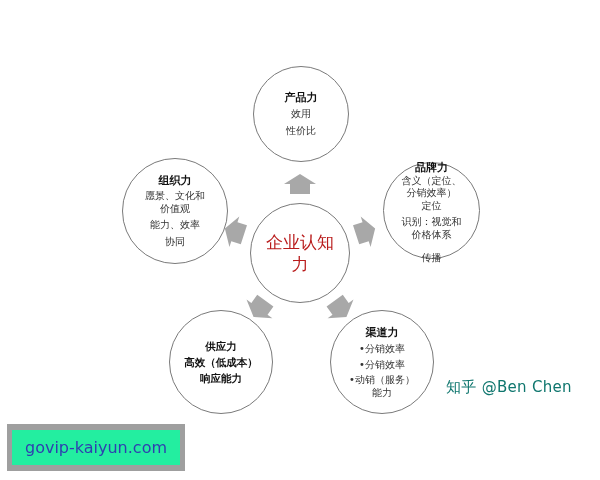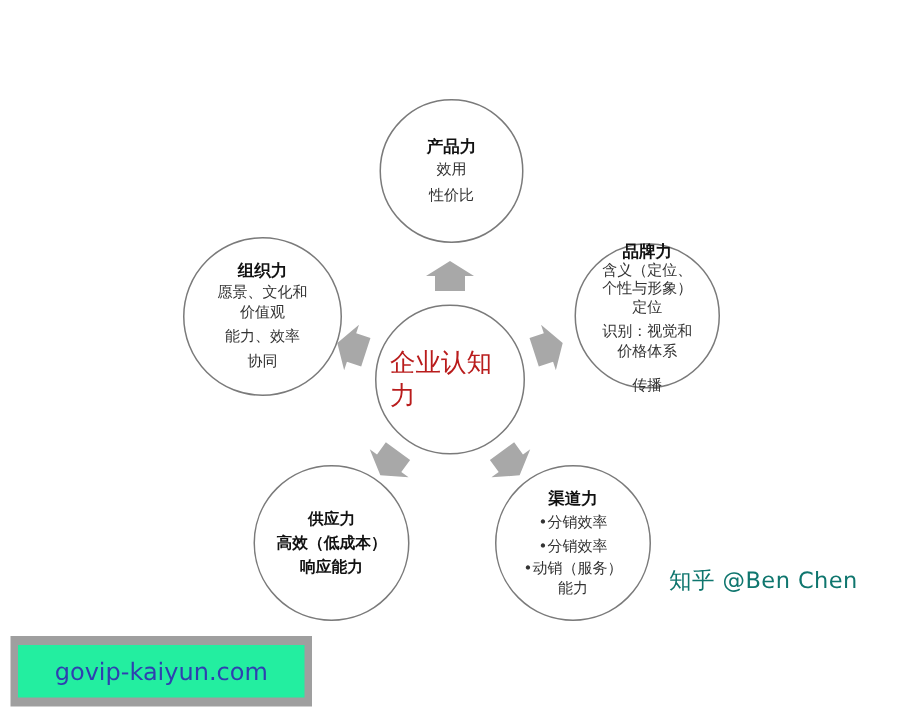--- a/index.html
+++ b/index.html
@@ -1,28 +1,28 @@
 <!DOCTYPE html>
 <html><head>
 <meta charset="utf-8">
 <style>
   html, body { margin:0; padding:0; }
   body { width:600px; height:480px; background:#ffffff; position:relative; overflow:hidden;
          font-family:"DejaVu Sans", sans-serif; }
   #diagram { position:absolute; left:0; top:0; width:600px; height:480px; }
   .circle { position:absolute; border:1.3px solid #7a7a7a; border-radius:50%; box-sizing:border-box;
             display:flex; flex-direction:column; align-items:center; justify-content:center;
-            color:#222; background:#fff; }
+            text-align:center; color:#222; background:#fff; }
   .c-title { font-weight:bold; font-size:11px; line-height:15px; color:#111; }
   .c-line { font-size:10px; line-height:14px; color:#333; }
   .c-line.bold { font-weight:bold; font-size:10.5px; color:#111; line-height:16px; }
   .center-label { font-size:17px; line-height:22px; color:#b91c1c; width:80px; }
   .watermark { position:absolute; left:446px; top:378px; font-size:15px; color:#0f766e;
                font-family:"DejaVu Sans", sans-serif; letter-spacing:0.3px; }
-  .banner { position:absolute; left:7px; top:424px; width:201px; height:47px; background:#9f9f9f;
+  .banner { position:absolute; left:7px; top:424px; width:178px; height:47px; background:#9f9f9f;
             box-sizing:border-box; padding:6px 5px; }
   .banner-inner { width:100%; height:100%; background:#23eea0; display:flex; align-items:center;
                   justify-content:center; color:#2f3fb0; font-size:16px;
                   font-family:"DejaVu Sans", sans-serif; }
 </style>
 </head>
 <body>
 
 <div id="diagram">
 
@@ -55,21 +55,21 @@
 
   <div class="circle" style="left:253px;top:66px;width:96px;height:96px;">
     <div class="c-title">产品力</div>
     <div class="c-line" style="line-height:18px">效用</div>
     <div class="c-line" style="line-height:16px">性价比</div>
   </div>
 
   <div class="circle" style="left:383px;top:162px;width:97px;height:97px;justify-content:flex-start;padding-top:0;">
     <div class="c-title" style="margin-top:-3px;">品牌力</div>
     <div class="c-line" style="line-height:12px">含义（定位、</div>
-    <div class="c-line" style="line-height:12px">个性与形象）</div>
+    <div class="c-line" style="line-height:12px">分销效率）</div>
     <div class="c-line" style="line-height:13px">定位</div>
     <div class="c-line" style="line-height:14px;margin-top:3px">识别：视觉和</div>
     <div class="c-line" style="line-height:12px">价格体系</div>
     <div class="c-line" style="line-height:14px;margin-top:10px">传播</div>
   </div>
 
   <div class="circle" style="left:169px;top:310px;width:104px;height:104px;">
     <div class="c-line bold">供应力</div>
     <div class="c-line bold">高效（低成本）</div>
     <div class="c-line bold">响应能力</div>

